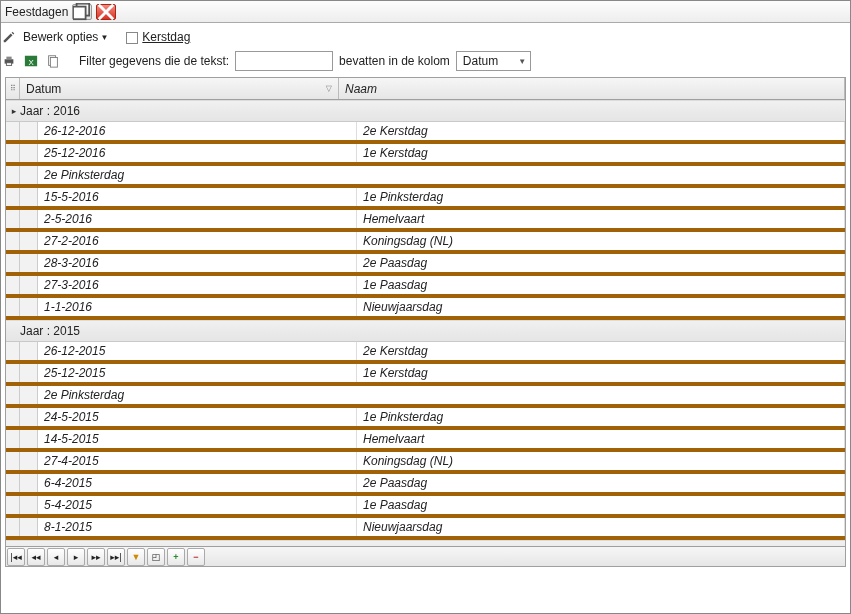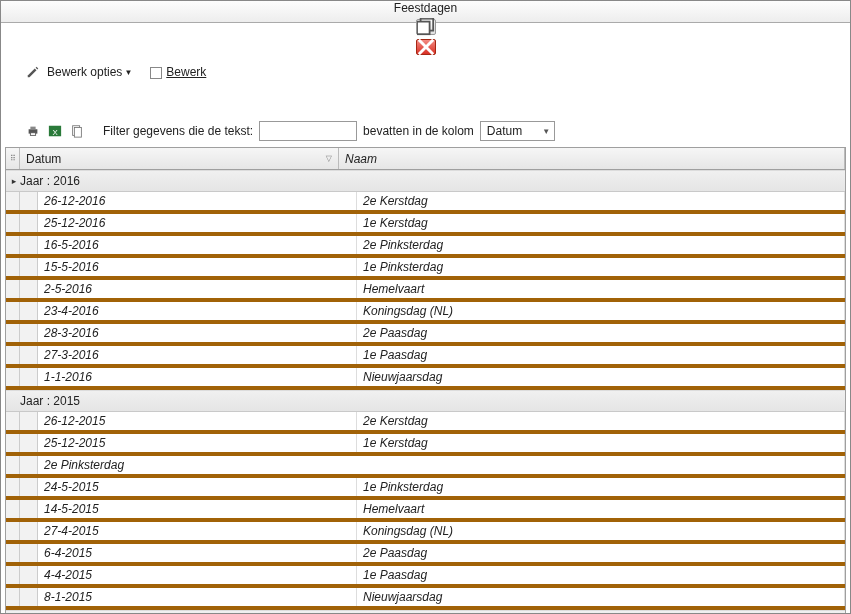--- a/index.html
+++ b/index.html
@@ -16,21 +16,20 @@
   }
   
   .titlebar {
     height: 22px;
     background: linear-gradient(#fdfdfd,#ededed);
     border-bottom: 1px solid #aaa;
     display: flex;
     align-items: center;
     padding: 0 4px;
     gap: 4px;
-    flex-direction: column;
   }
   .titlebar .title { flex: 0 0 auto; }
   .winbtn {
     width: 20px; height: 16px;
     border: 1px solid #999;
     background: linear-gradient(#fff,#e0e0e0);
     border-radius: 2px;
     display: inline-flex;
     align-items: center; justify-content: center;
     font-size: 10px;
@@ -40,22 +39,21 @@
     background: linear-gradient(#f28b82,#d93025);
     border-color: #a52714;
     color: #fff;
     font-weight: bold;
   }
   
   .toolbar {
     display: flex;
     align-items: center;
     gap: 6px;
-    padding: 6px 24px;
-    margin-top: 35px;
+    padding: 6px 0;
   }
   .toolbar .link { color: #222; cursor: default; }
   .toolbar .link u { text-decoration: underline; }
   .checkbox-box {
     width: 12px; height: 12px; border: 1px solid #888; background:#fff;
     display:inline-block; vertical-align: middle; margin-right:4px;
   }
   .drop-caret { font-size: 8px; margin-left:2px; vertical-align: middle; }
   .icon { width:16px; height:16px; display:inline-flex; align-items:center; justify-content:center; }
   .icon svg { width:14px; height:14px; }
@@ -168,21 +166,21 @@
     <svg viewBox="0 0 16 16">
         <path d="M2 14 L4 14 L12 6 L10 4 L2 12 Z" fill="#555"></path>
         <path d="M11 3 L13 5 L14 4 L12 2 Z" fill="#555"></path>
       </svg>
   </span>
   <span class="link">
     <span>Bewerk opties</span><span class="drop-caret">▼</span>
   </span>
   <span style="width:6px"></span>
   <span>
-    <span class="checkbox-box"></span><span class="link"><u>Bewerk</u></span>
+    <span class="checkbox-box"></span><span class="link"><u>Kerstdag</u></span>
   </span>
 </div>
 
 <div class="toolbar" style="padding-top:0;">
   <span class="icon">
     <svg viewBox="0 0 16 16">
         <rect x="3" y="6" width="10" height="5" fill="#555"></rect>
         <rect x="5" y="3" width="6" height="3" fill="#888"></rect>
         <rect x="5" y="10" width="6" height="3" fill="#fff" stroke="#555"></rect>
       </svg>
@@ -236,39 +234,38 @@
       </div>
       <div class="data-row">
         <div class="cell sel"></div>
         <div class="cell indent"></div>
         <div class="cell date">25-12-2016</div>
         <div class="cell name">1e Kerstdag</div>
       </div>
       <div class="data-row">
         <div class="cell sel"></div>
         <div class="cell indent"></div>
-        <div class="cell date">16-5-2016</div>
         <div class="cell name">2e Pinksterdag</div>
       </div>
       <div class="data-row">
         <div class="cell sel"></div>
         <div class="cell indent"></div>
         <div class="cell date">15-5-2016</div>
         <div class="cell name">1e Pinksterdag</div>
       </div>
       <div class="data-row">
         <div class="cell sel"></div>
         <div class="cell indent"></div>
         <div class="cell date">2-5-2016</div>
         <div class="cell name">Hemelvaart</div>
       </div>
       <div class="data-row">
         <div class="cell sel"></div>
         <div class="cell indent"></div>
-        <div class="cell date">23-4-2016</div>
+        <div class="cell date">27-2-2016</div>
         <div class="cell name">Koningsdag (NL)</div>
       </div>
       <div class="data-row">
         <div class="cell sel"></div>
         <div class="cell indent"></div>
         <div class="cell date">28-3-2016</div>
         <div class="cell name">2e Paasdag</div>
       </div>
       <div class="data-row">
         <div class="cell sel"></div>
@@ -323,21 +320,21 @@
       </div>
       <div class="data-row">
         <div class="cell sel"></div>
         <div class="cell indent"></div>
         <div class="cell date">6-4-2015</div>
         <div class="cell name">2e Paasdag</div>
       </div>
       <div class="data-row">
         <div class="cell sel"></div>
         <div class="cell indent"></div>
-        <div class="cell date">4-4-2015</div>
+        <div class="cell date">5-4-2015</div>
         <div class="cell name">1e Paasdag</div>
       </div>
       <div class="data-row">
         <div class="cell sel"></div>
         <div class="cell indent"></div>
         <div class="cell date">8-1-2015</div>
         <div class="cell name">Nieuwjaarsdag</div>
       </div>
       <div class="group-row">
         <span class="arrow"></span>

